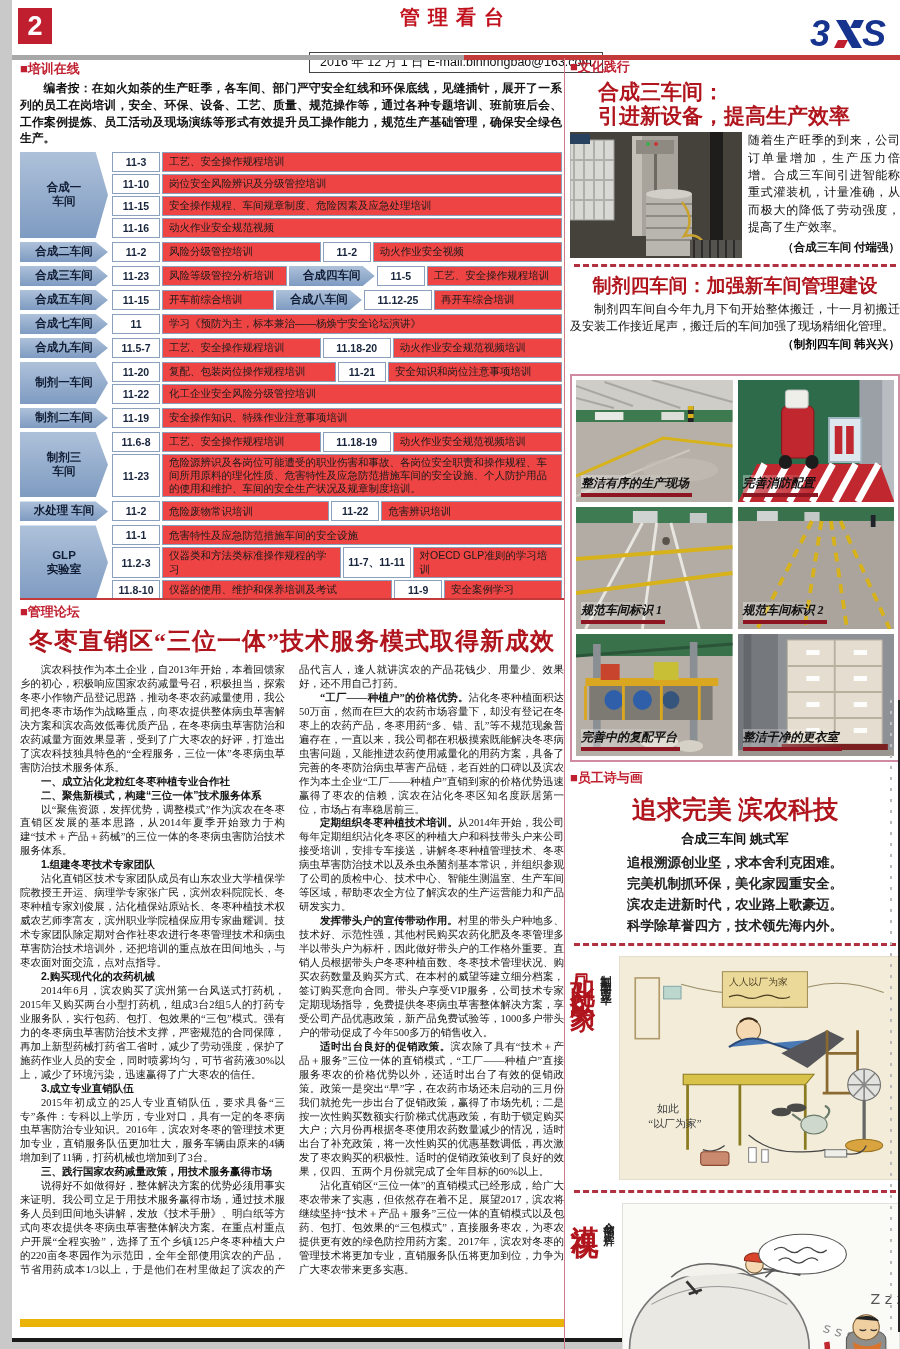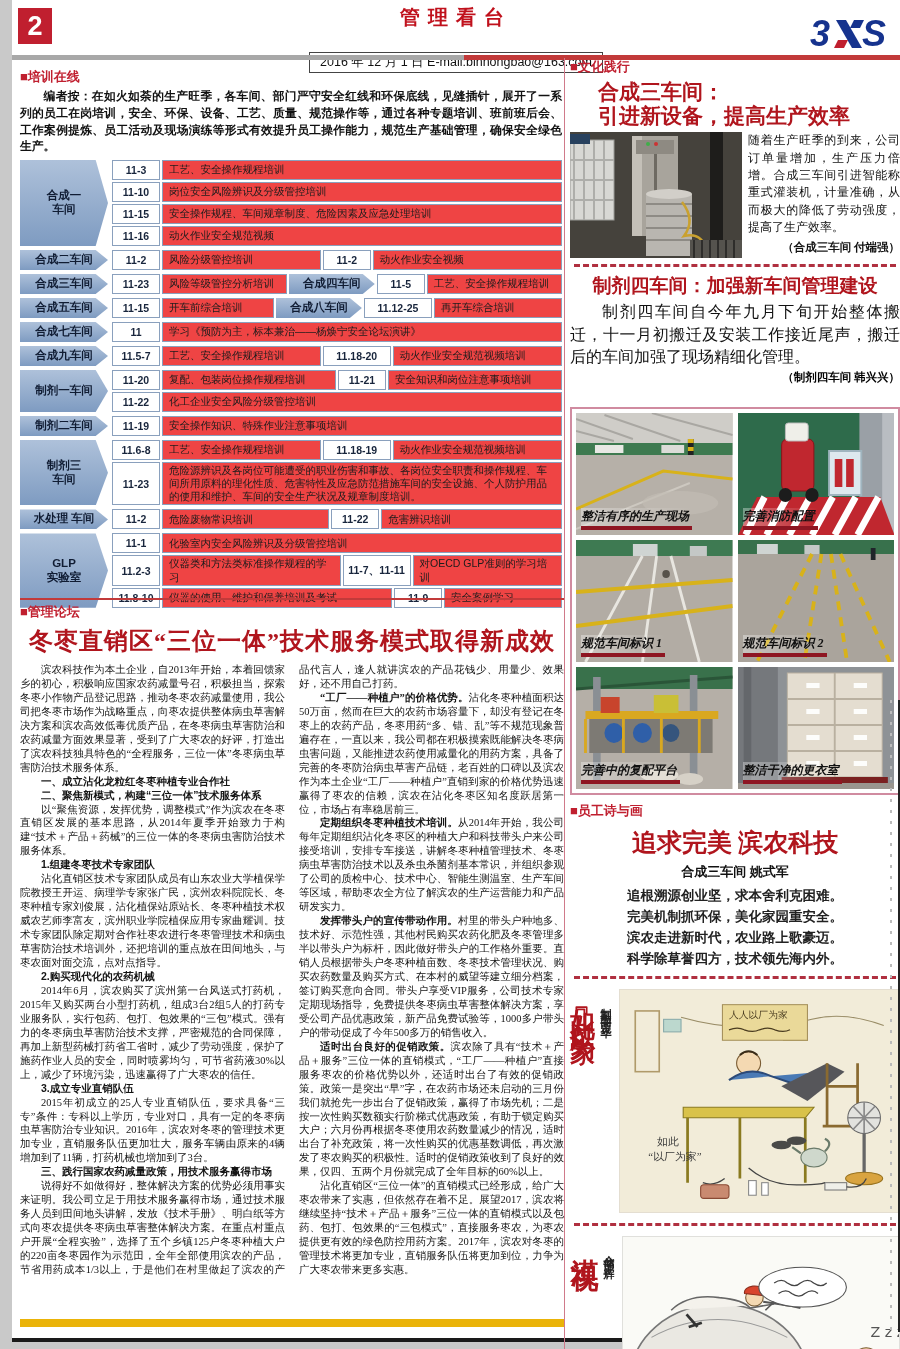--- a/index.html
+++ b/index.html
@@ -9,21 +9,21 @@
   .pagenum{position:absolute;left:6px;top:8px;width:34px;height:36px;background:#c01f2f;color:#fff;font-weight:bold;font-size:27px;display:flex;align-items:center;justify-content:center;}
   .head-center{position:absolute;left:254px;top:4px;width:380px;text-align:center;}
   .head-title{color:#c0111c;font-size:20px;font-weight:900;letter-spacing:8px;font-family:"Liberation Serif",serif;}
   .datebox{display:inline-block;border:1px solid #444;padding:1px 10px;font-size:12.5px;color:#111;margin-top:3px;background:#fff;}
   .logo{position:absolute;right:6px;top:14px;}
   .topline{position:absolute;left:0;top:55px;width:452px;height:5px;background:#a8a8a8;}
   .topline2{position:absolute;left:452px;top:55px;width:436px;height:5px;background:#c23a3a;}
   
   .marker{color:#c01f2f;font-weight:bold;font-size:13px;}
   
-  .training{position:absolute;left:8px;top:68px;width:542px;}
+  .training{position:absolute;left:8px;top:60px;width:542px;}
   .ednote{font-family:"Liberation Serif",serif;font-weight:bold;font-size:11.8px;line-height:1.42;text-align:justify;color:#111;margin-top:2px;text-indent:2em;}
   .ttable{margin-top:5px;}
   .t-block{display:flex;gap:4px;margin-bottom:4px;align-items:stretch;}
   .t-label{flex:0 0 88px;background:linear-gradient(180deg,#aec1da,#7e9bc1);color:#101c33;font-weight:bold;display:flex;align-items:center;justify-content:center;clip-path:polygon(0 0,86% 0,100% 50%,86% 100%,0 100%);font-size:11.5px;text-align:center;white-space:pre-line;line-height:1.2;}
   .t-label.inline{flex:0 0 86px;}
   .t-rows{flex:1;display:flex;flex-direction:column;gap:2px;justify-content:center;}
   .t-row{display:flex;gap:2px;min-height:20px;}
   .t-date{flex:0 0 46px;background:#fff;border:1px solid #8aa0bd;font-weight:bold;font-size:10.5px;display:flex;align-items:center;justify-content:center;color:#18253c;}
   .t-date.wide{flex:0 0 66px;}
   .t-text{border:1px solid #8aa0bd;background:#ef4444;font-size:10.5px;display:flex;align-items:center;padding:1px 6px;color:#1c1c1c;line-height:1.25;}
@@ -35,21 +35,21 @@
   .forum-body p.h{font-weight:bold;font-family:"Liberation Sans",sans-serif;}
   
   .rcol{position:absolute;left:552px;top:58px;width:336px;border-left:1px solid #d07a8a;padding-left:5px;box-sizing:border-box;}
   .cult-title1{color:#b0151d;font-weight:900;font-family:"Liberation Serif",serif;font-size:21px;line-height:1.15;margin:4px 0 4px 28px;}
   .a1body{display:flex;gap:6px;margin-top:2px;}
   .a1photo{flex:0 0 172px;height:126px;}
   .a1text{flex:1;font-family:"Liberation Serif",serif;font-size:12px;line-height:1.45;text-align:justify;color:#111;}
   .byline{text-align:right;font-family:"Liberation Serif",serif;font-weight:bold;font-size:11.5px;margin-top:2px;}
   .dashdiv{border-top:3px dashed #b03040;margin:6px 4px;}
   .cult-title2{color:#b0151d;font-weight:900;font-family:"Liberation Serif",serif;font-size:19px;text-align:center;margin:2px 0;}
-  .a2text{font-family:"Liberation Serif",serif;font-size:16px;line-height:1.4;text-align:justify;color:#111;text-indent:2em;}
+  .a2text{font-family:"Liberation Serif",serif;font-size:12px;line-height:1.4;text-align:justify;color:#111;text-indent:2em;}
   .pgrid{border:2px solid #d08ba0;padding:4px;display:grid;grid-template-columns:1fr 1fr;gap:5px;margin-top:22px;background:#fff;}
   .pcell{position:relative;height:122px;overflow:hidden;}
   .pcell svg{display:block;width:100%;height:100%;}
   .pcap{position:absolute;left:5px;bottom:5px;font-family:"Liberation Serif",serif;font-style:italic;font-weight:bold;font-size:12px;color:#101010;border-bottom:4px solid #8e1622;padding:0 3px 1px 0;background:linear-gradient(90deg,rgba(255,255,255,.35),rgba(255,255,255,0));}
   
   .poem-title{color:#b0151d;font-weight:900;font-size:25px;text-align:center;font-family:"Liberation Serif",serif;margin:6px 0 4px;}
   .poem-author{text-align:center;font-weight:bold;font-size:13px;margin-bottom:5px;color:#111;}
   .poem-line{text-align:center;font-family:"Liberation Serif",serif;font-size:13.5px;font-weight:bold;line-height:1.55;color:#222;}
   .cartoon{display:flex;padding:4px 0;}
   .c-title{writing-mode:vertical-rl;color:#b0151d;font-weight:900;font-size:25px;letter-spacing:5px;font-family:"Liberation Serif",serif;line-height:1;}
@@ -211,21 +211,21 @@
               <div class="t-text" style="flex-grow: 3;">危害辨识培训</div>
             </div>
           </div>
         </div>
         <div class="t-block">
           <div class="t-label">GLP
 实验室</div>
           <div class="t-rows">
             <div class="t-row">
               <div class="t-date">11-1</div>
-              <div class="t-text" style="flex-grow: 1;">化验室内安全风险辨识及分级管控培训</div>
+              <div class="t-text" style="flex-grow: 1;">危害特性及应急防范措施车间的安全设施</div>
             </div>
             <div class="t-row">
               <div class="t-date">11.2-3</div>
               <div class="t-text" style="flex-grow: 2;">仪器类和方法类标准操作规程的学习</div>
               <div class="t-date wide">11-7、11-11</div>
               <div class="t-text" style="flex-grow: 1.7;">对OECD GLP准则的学习培训</div>
             </div>
             <div class="t-row">
               <div class="t-date">11.8-10</div>
               <div class="t-text" style="flex-grow: 2;">仪器的使用、维护和保养培训及考试</div>

